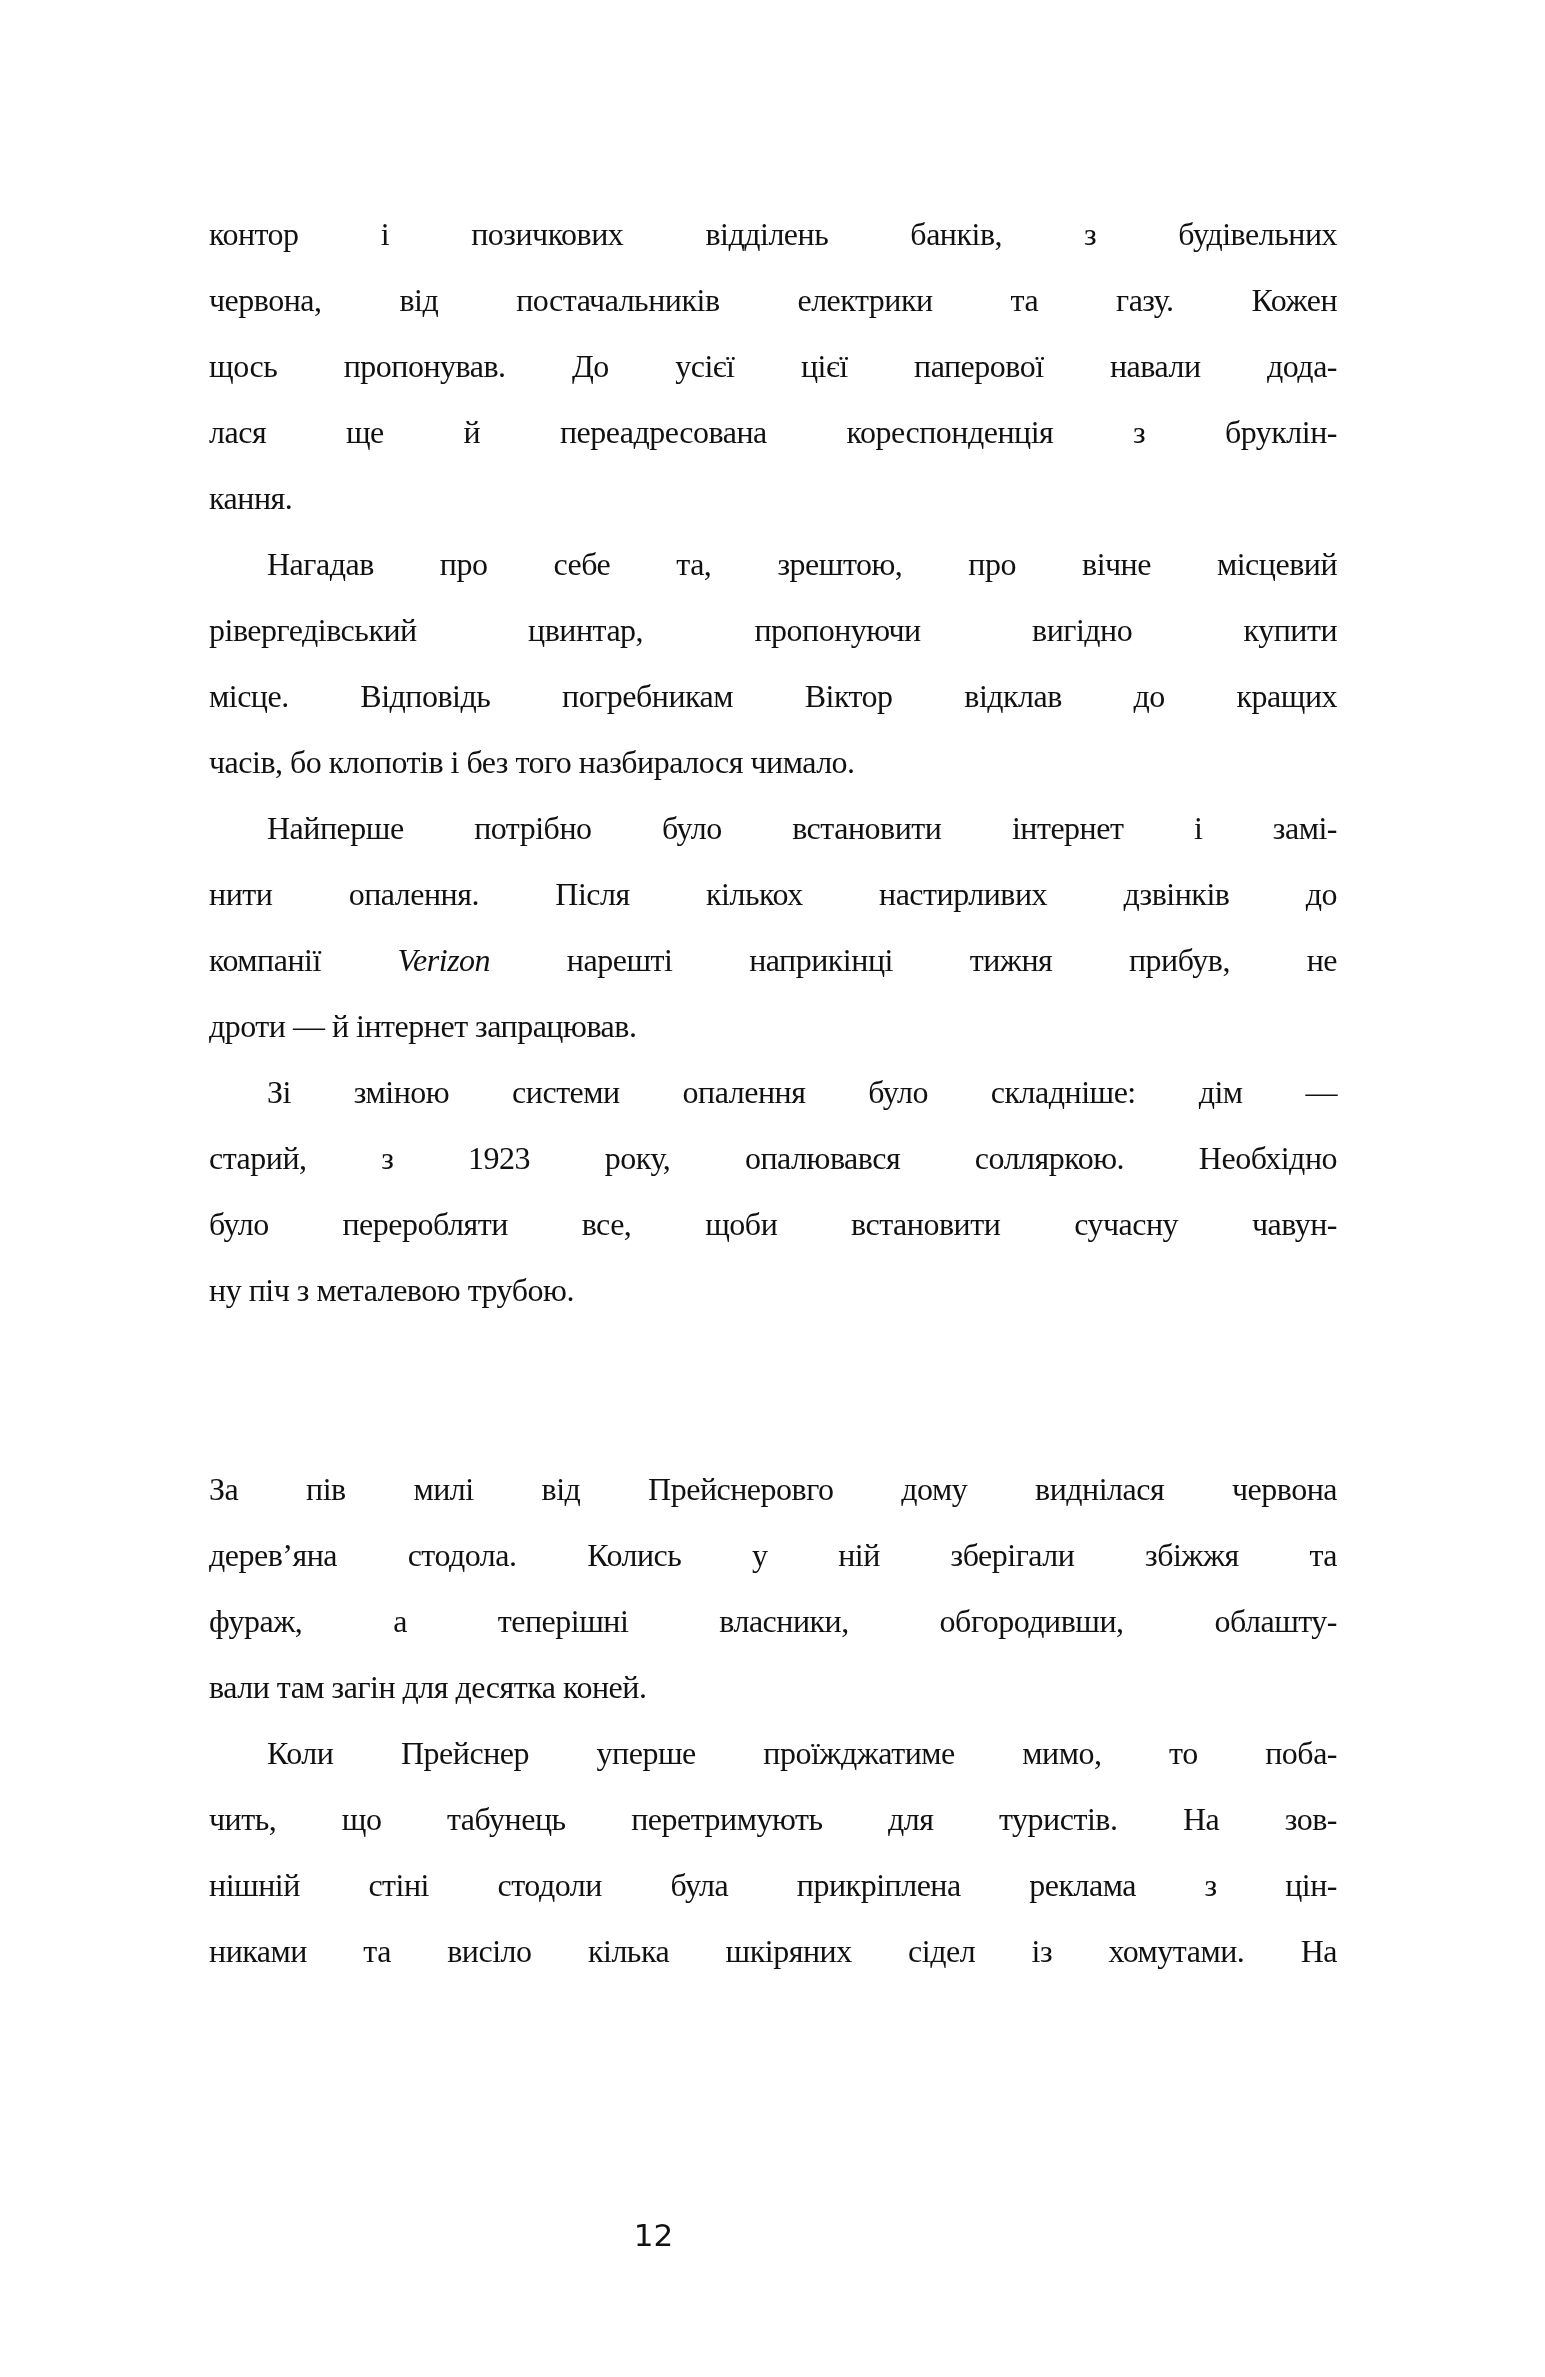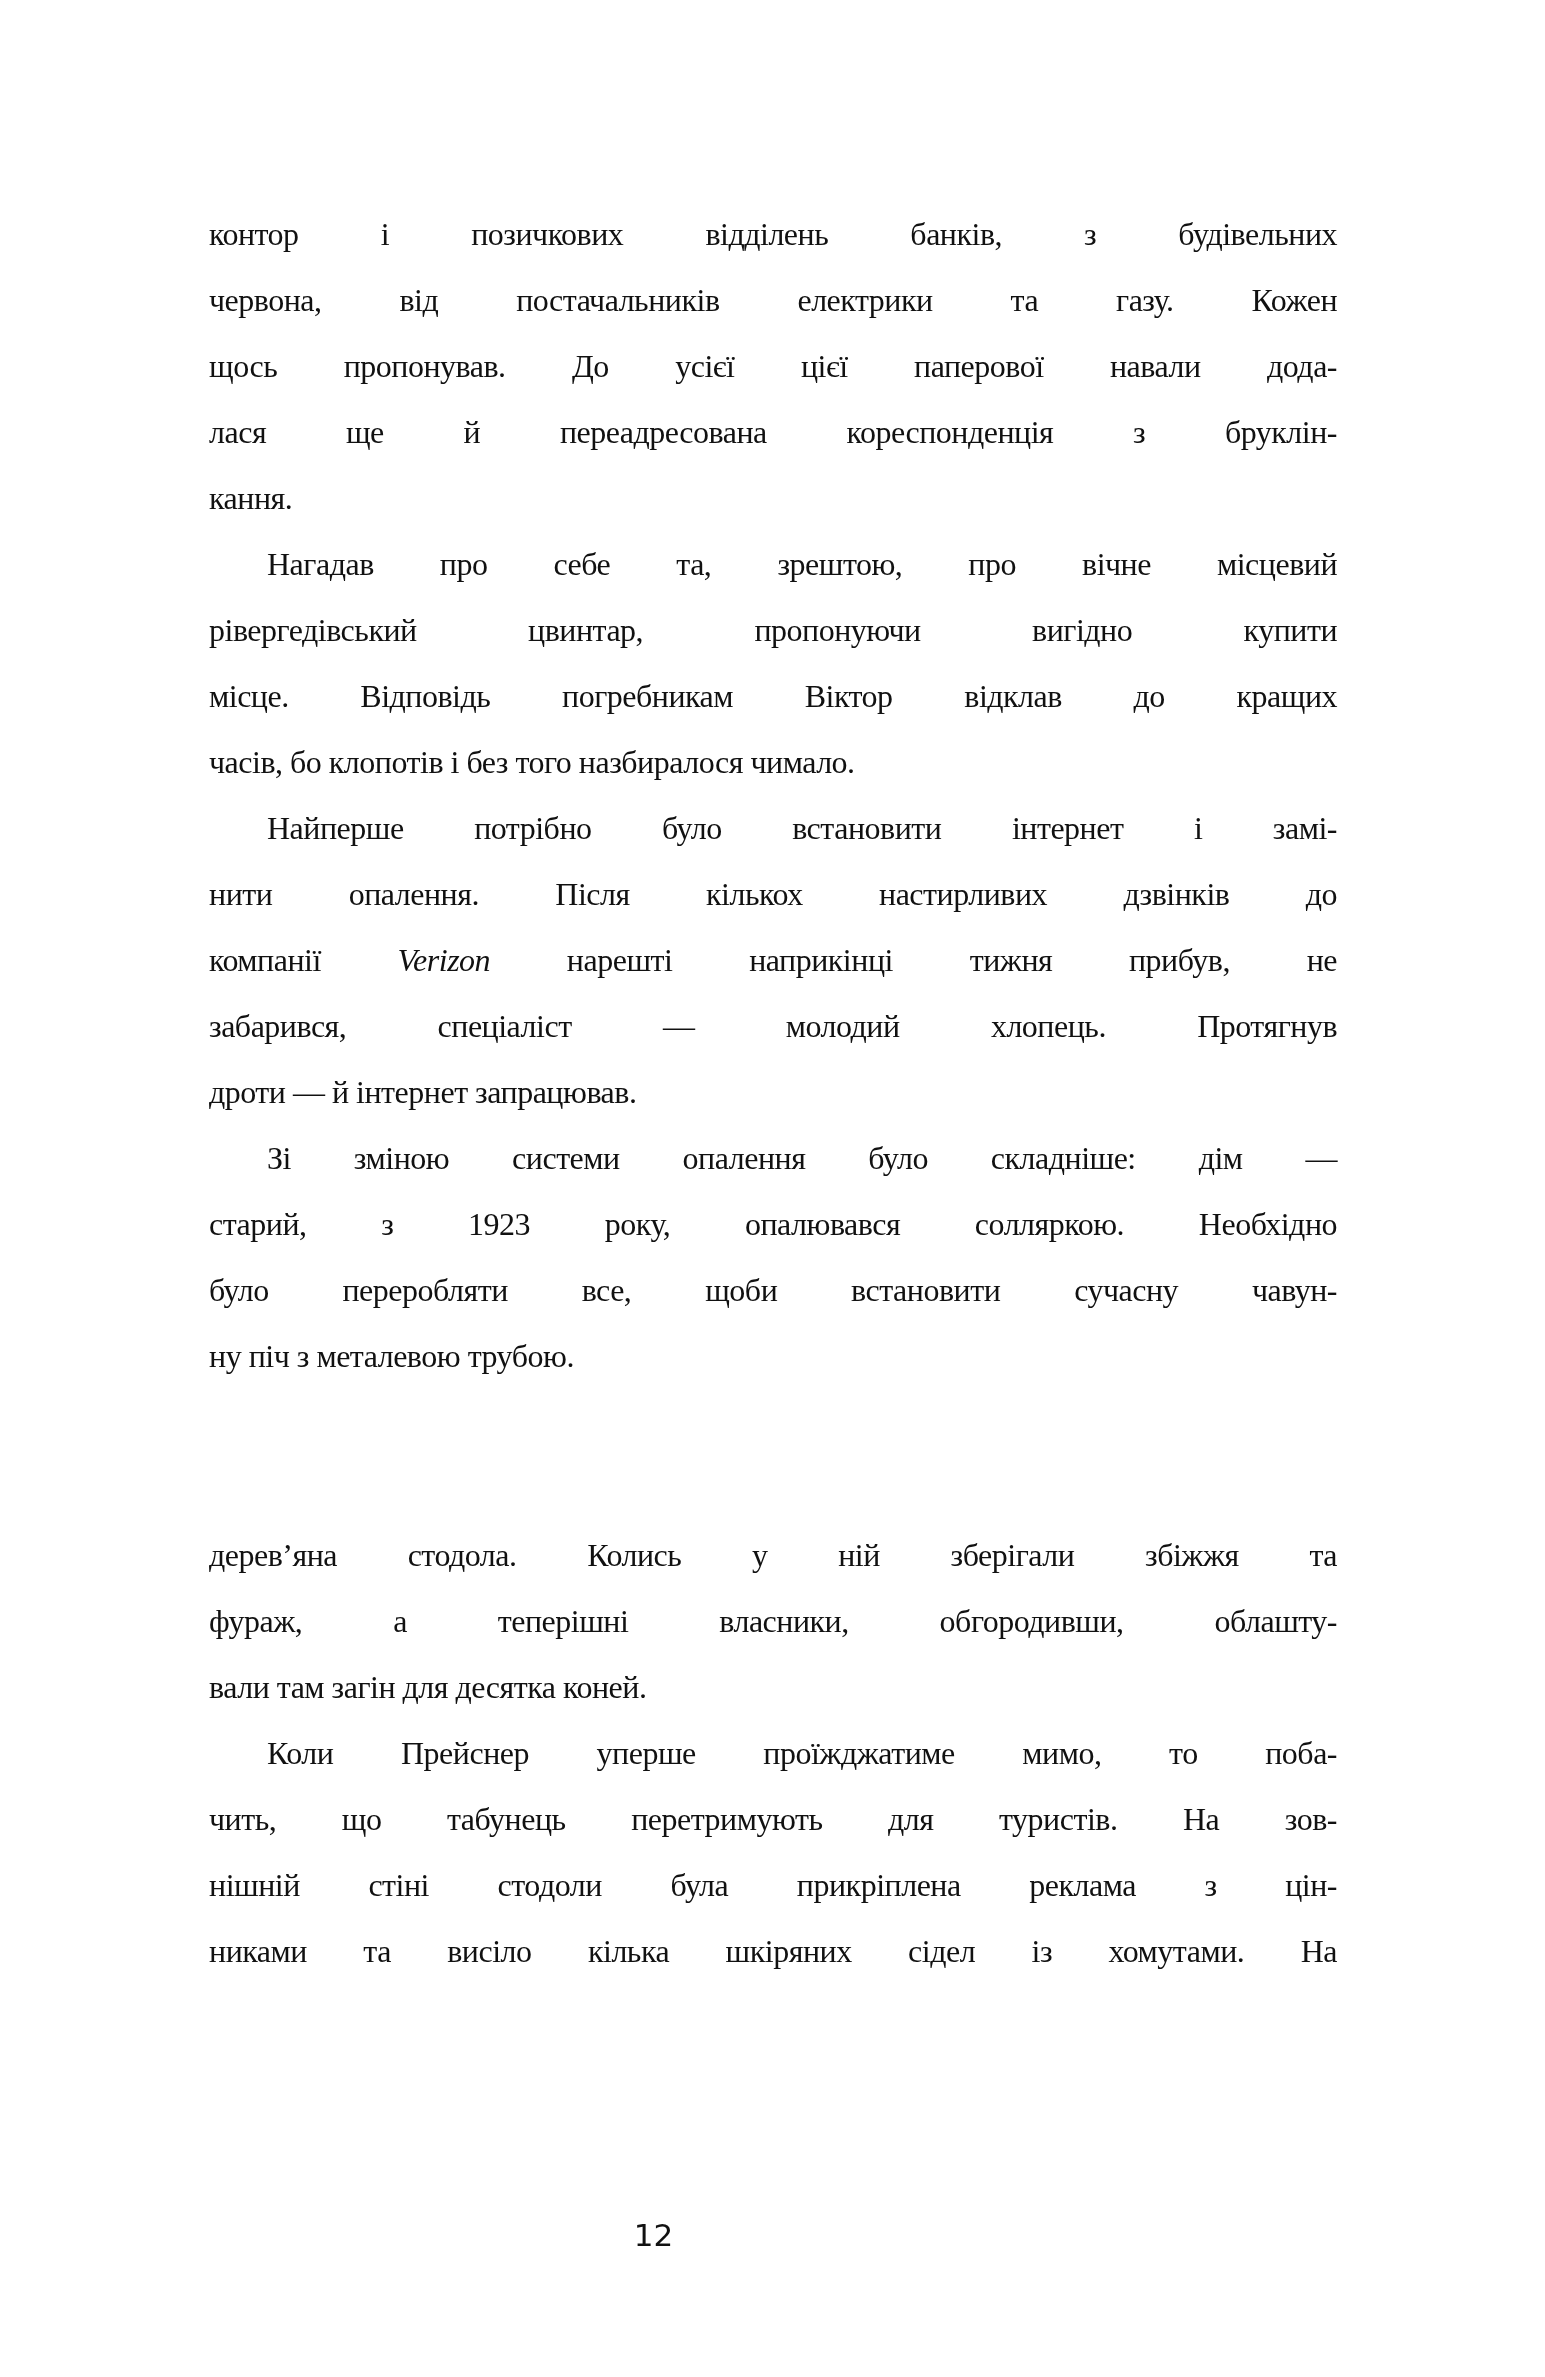--- a/index.html
+++ b/index.html
@@ -36,35 +36,35 @@
     <p style="margin:0">
       <span class="line indent">Нагадав про себе та, зрештою, про вічне місцевий</span>
       <span class="line">рівергедівський цвинтар, пропонуючи вигідно купити</span>
       <span class="line">місце. Відповідь погребникам Віктор відклав до кращих</span>
       <span class="line last">часів, бо клопотів і без того назбиралося чимало.</span>
     </p>
     <p style="margin:0">
       <span class="line indent">Найперше потрібно було встановити інтернет і замі-</span>
       <span class="line">нити опалення. Після кількох настирливих дзвінків до</span>
       <span class="line"><span>компанії </span><em>Verizon</em><span> нарешті наприкінці тижня прибув, не</span></span>
-      <span class="line">забарився, спеціаліст — молодий хлопець. Протягнув</span>
       <span class="line last">дроти — й інтернет запрацював.</span>
     </p>
     <p style="margin:0">
       <span class="line indent">Зі зміною системи опалення було складніше: дім —</span>
       <span class="line">старий, з 1923 року, опалювався солляркою. Необхідно</span>
       <span class="line">було переробляти все, щоби встановити сучасну чавун-</span>
       <span class="line last">ну піч з металевою трубою.</span>
     </p>
   </div>
 
   <div class="section-gap"></div>
 
   <div>
     <p style="margin:0">
+      <span class="line">За пів милі від Прейснеровго дому виднілася червона</span>
       <span class="line">дерев’яна стодола. Колись у ній зберігали збіжжя та</span>
       <span class="line">фураж, а теперішні власники, обгородивши, облашту-</span>
       <span class="line last">вали там загін для десятка коней.</span>
     </p>
     <p style="margin:0">
       <span class="line indent">Коли Прейснер уперше проїжджатиме мимо, то поба-</span>
       <span class="line">чить, що табунець перетримують для туристів. На зов-</span>
       <span class="line">нішній стіні стодоли була прикріплена реклама з цін-</span>
       <span class="line">никами та висіло кілька шкіряних сідел із хомутами. На</span>
     </p>

